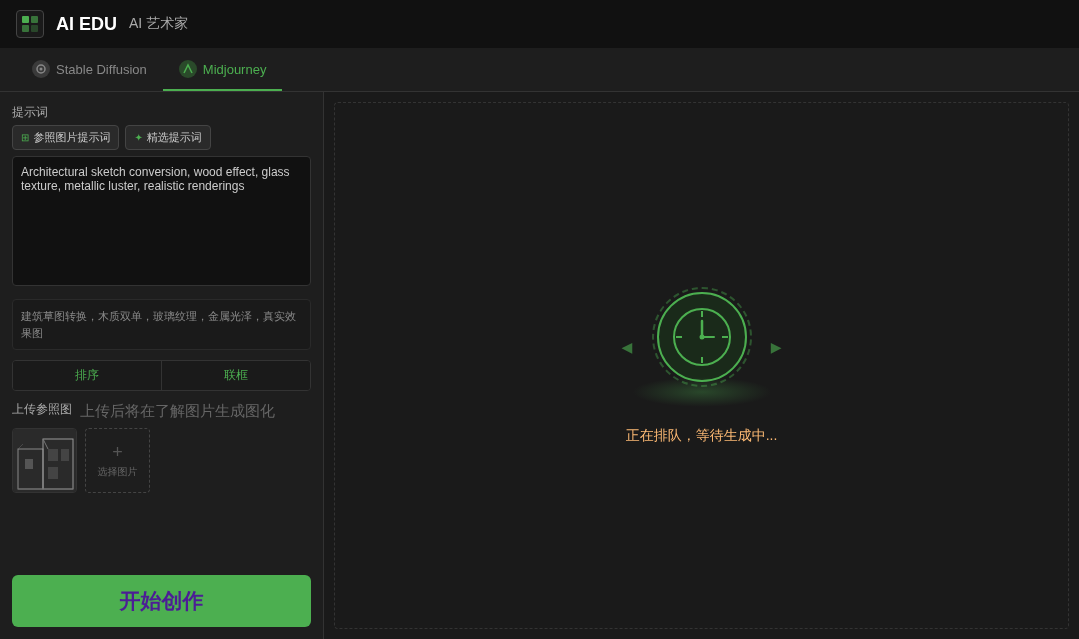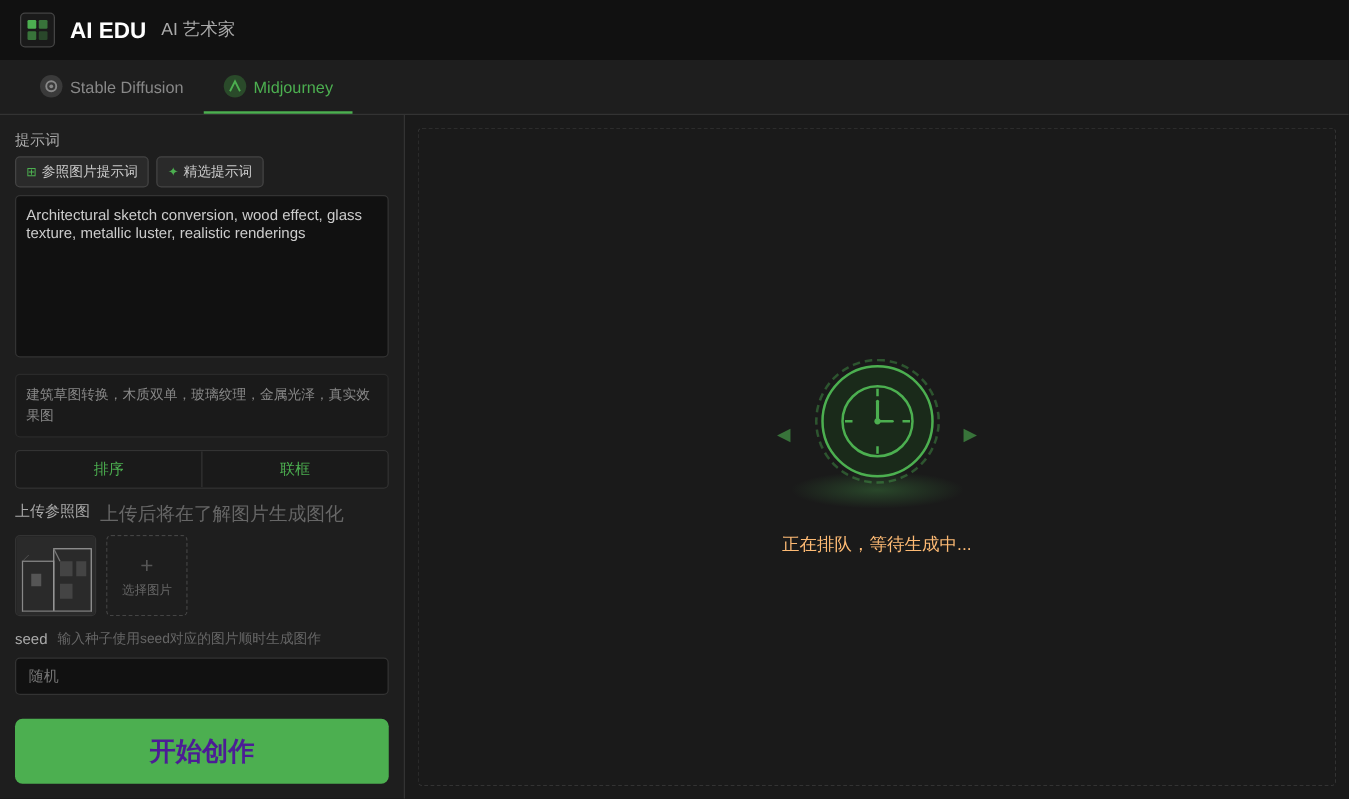--- a/index.html
+++ b/index.html
@@ -405,27 +405,20 @@
             <line x1="5" y1="20" x2="10" y2="15" stroke="#666" stroke-width="0.5"></line>
           </svg>
         </div>
         <div class="upload-placeholder">
           <span class="upload-plus">+</span>
           <span class="upload-text">选择图片</span>
         </div>
       </div>
     </div>
 
-    <div class="seed-section">
-      <div style="display:flex; align-items:center; gap:8px; margin-bottom:4px;">
-        <span class="section-label" style="margin-bottom:0">seed</span>
-        <span class="seed-hint">输入种子使用seed对应的图片顺时生成图作</span>
-      </div>
-      <input class="seed-input" type="text" placeholder="随机" style="">
-    </div>
 
     <button class="create-btn">开始创作</button>
   </div>
 
   <div class="right-panel">
     <div class="waiting-container">
 
       <div class="clock-graphic">
 
         <div class="circle-dashed"></div>

